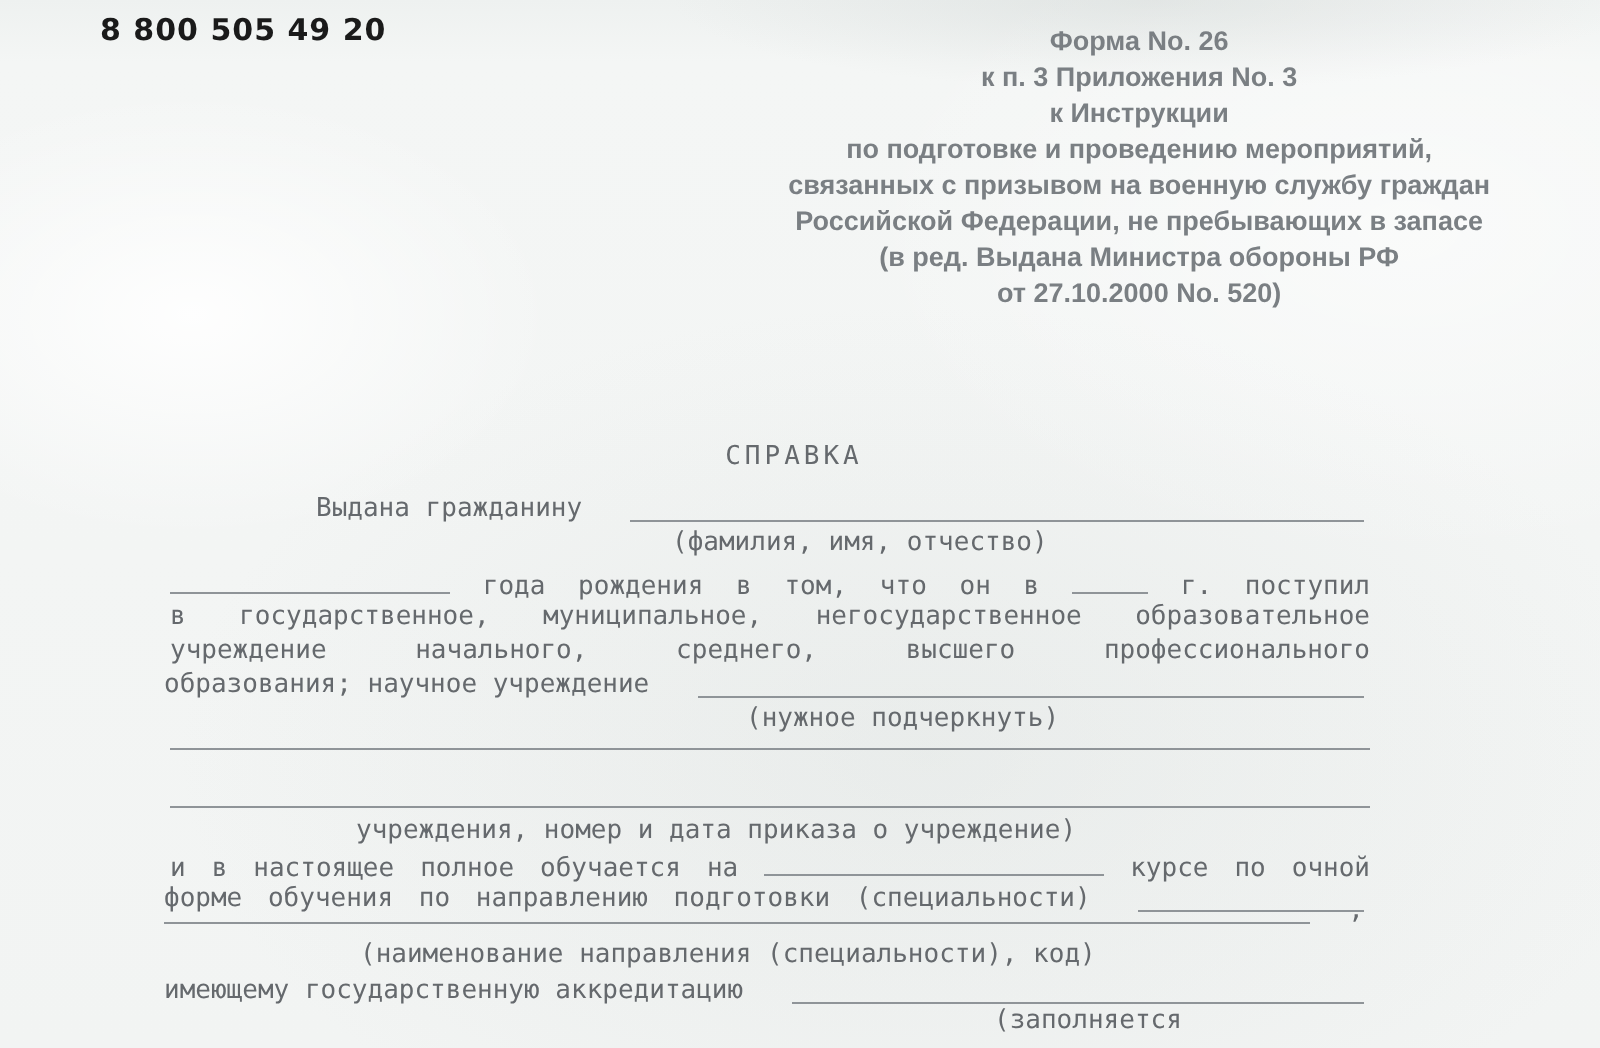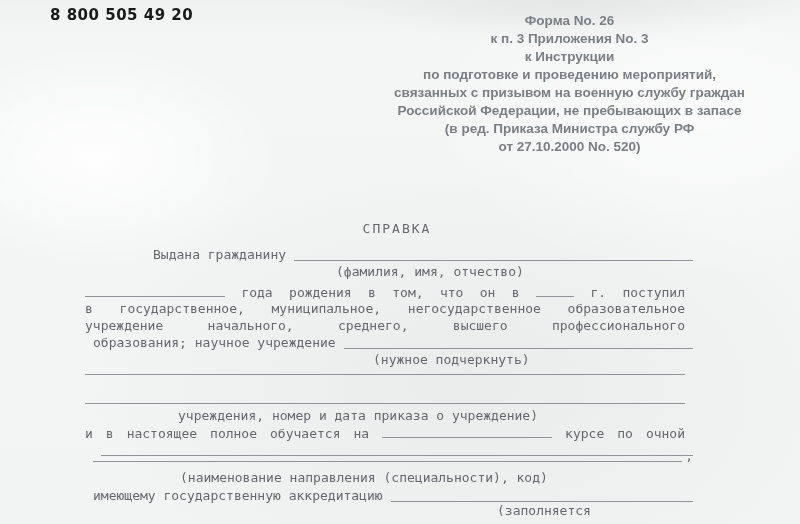--- a/index.html
+++ b/index.html
@@ -33,21 +33,21 @@
     font-weight:bold;font-size:13.5px;line-height:18px;
     color:var(--header-ink,#7a7f83);
   }
 
   .title{
     position:absolute;left:97px;top:220px;width:600px;
     text-align:center;letter-spacing:2px;
   }
 
   
-  .row{position:absolute;left:93px;width:600px;height:17px;display:flex;align-items:flex-start;}
+  .row{position:absolute;left:82px;width:600px;height:17px;display:flex;align-items:flex-start;gap:16px;}
   .row .txt{white-space:pre;flex:0 0 auto;}
   .fill{flex:1 1 auto;height:14px;border-bottom:1px solid var(--line,#8f9498);margin-left:8px;}
   .fill.nml{margin-left:0;}
 
   
   .jline{position:absolute;left:85px;width:600px;height:17px;overflow:hidden;text-align:justify;}
   .jline::after{content:"";display:inline-block;width:100%;height:0;}
   .ul{display:inline-block;height:13px;border-bottom:1px solid var(--line,#8f9498);}
 
   .hr{position:absolute;left:85px;width:600px;height:0;border-top:1px solid var(--line,#8f9498);}
@@ -64,21 +64,21 @@
 
   <div class="phone">8 800 505 49 20</div>
 
   <div class="header-block">
     <div>Форма No. 26</div>
     <div>к п. 3 Приложения No. 3</div>
     <div>к Инструкции</div>
     <div>по подготовке и проведению мероприятий,</div>
     <div>связанных с призывом на военную службу граждан</div>
     <div>Российской Федерации, не пребывающих в запасе</div>
-    <div>(в ред. Приказа Министра службу РФ</div>
+    <div>(в ред. Выдана Министра обороны РФ</div>
     <div>от 27.10.2000 No. 520)</div>
   </div>
 
   <div class="title">СПРАВКА</div>
 
   <div class="row" style="top:246px">
     <span class="indent60"></span>
     <span class="txt">Выдана гражданину</span>
     <span class="fill"></span>
   </div>
@@ -96,20 +96,21 @@
   <div class="caption" style="left:373px;top:351px">(нужное подчеркнуть)</div>
 
   <div class="hr" style="top:374px"></div>
 
   <div class="hr" style="top:403px"></div>
   <div class="caption" style="left:178px;top:407px">учреждения, номер и дата приказа о учреждение)</div>
 
   <div class="jline" style="top:424px"><span>и в настоящее полное обучается на</span> <span class="ul" style="width:170px"></span> <span>курсе по очной</span></div>
 
   <div class="row" style="top:441px">
+    <span class="txt ws5">форме обучения по направлению подготовки (специальности)</span>
     <span class="fill"></span>
   </div>
 
   <div class="row" style="top:447px">
     <span class="fill nml"></span>
     <span class="comma">,</span>
   </div>
   <div class="caption" style="left:180px;top:469px">(наименование направления (специальности), код)</div>
 
   <div class="row" style="top:487px">

